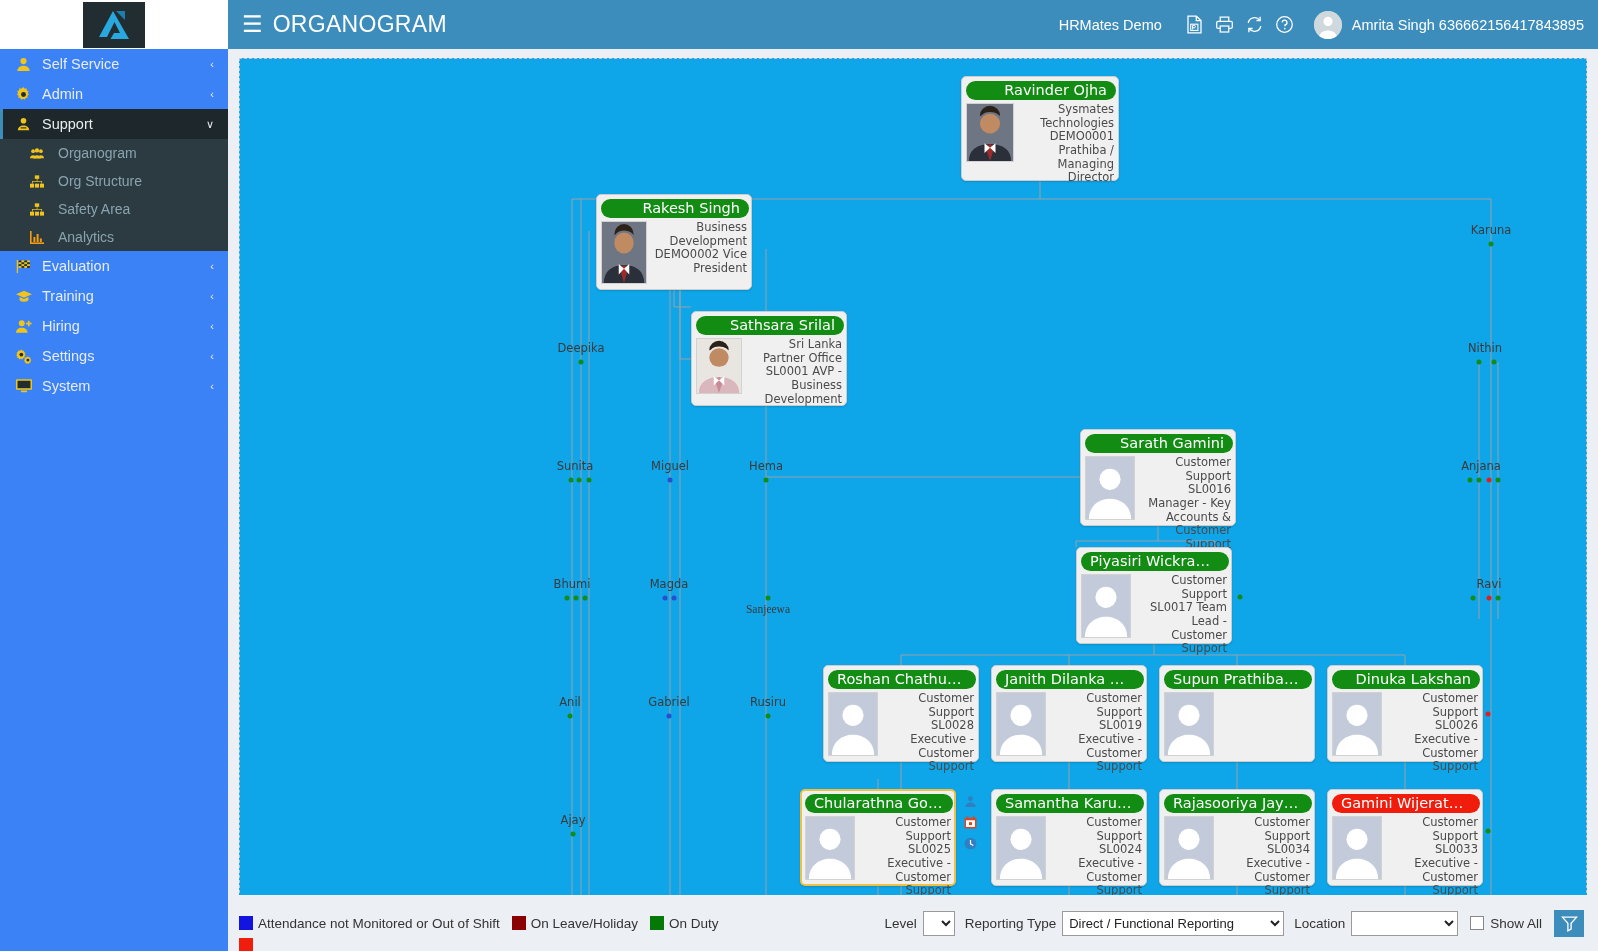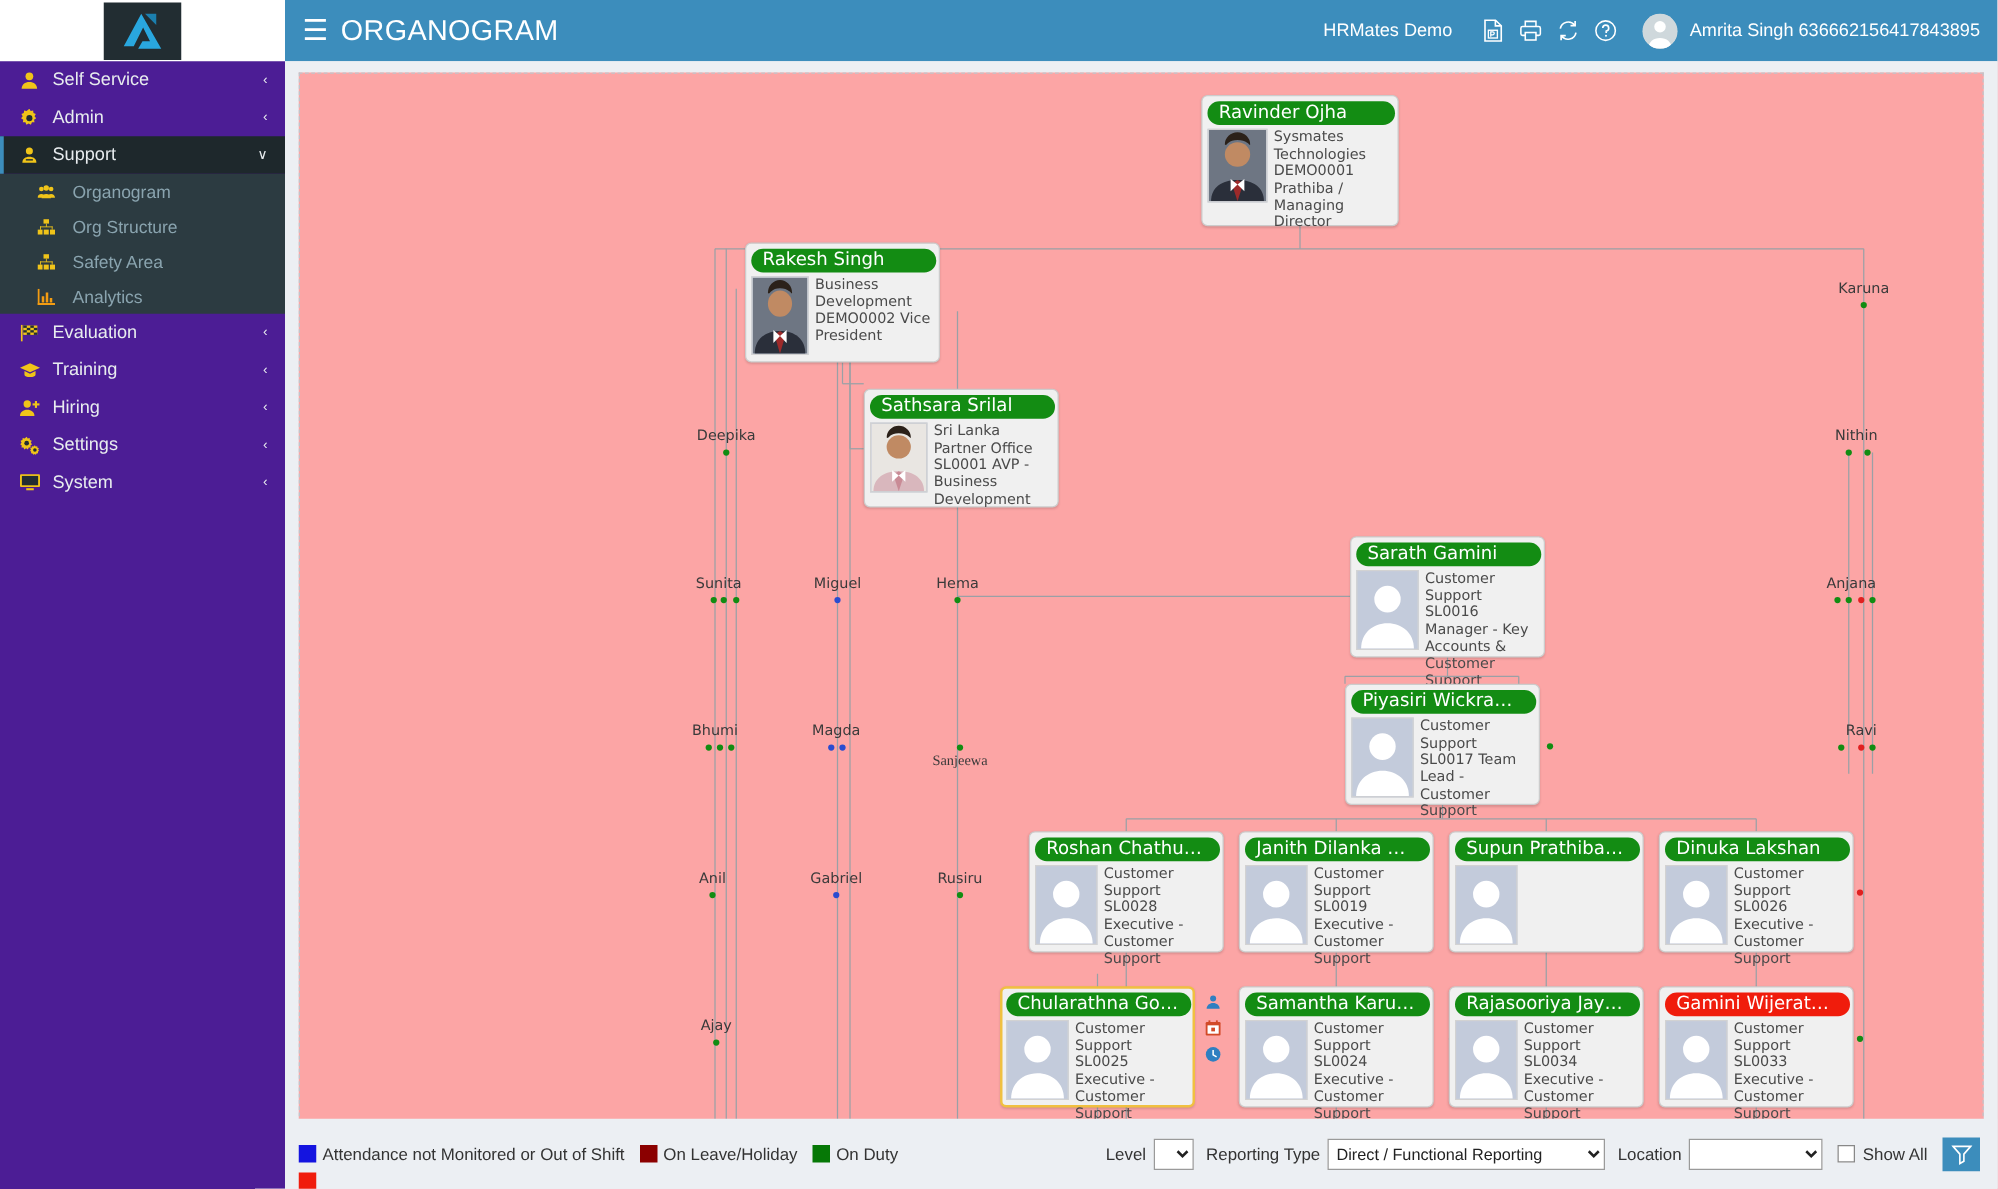--- a/index.html
+++ b/index.html
@@ -12,21 +12,21 @@
     background: #eceff3;
   }
 
   
   #app { position: relative; width: 1598px; height: 951px; }
 
   
   #sidebar {
     position: absolute; left: 0; top: 0;
     width: 228px; height: 951px;
-    background: #4c1d95;
+    background: #3b82f6;
   }
   #logo-bar {
     height: 49px; background: #ffffff;
     display: flex; align-items: center; justify-content: center;
   }
   #logo-box {
     width: 62px; height: 46px; background: #222d32;
     display: flex; align-items: center; justify-content: center;
   }
   #logo-box svg { display: block; }
@@ -102,23 +102,24 @@
   
   #content {
     position: absolute; left: 228px; top: 49px;
     width: 1370px; height: 902px;
     background: #eceff3;
     padding: 9px 11px 0 11px;
   }
   #chart-canvas {
     position: relative;
     width: 1348px; height: 840px;
-    background: #fca5a5;
+    background: #0ea5e9;
     border: 1px dashed #bfc5cb;
     overflow: hidden;
+    text-align: right;
   }
 
   
   #connectors { position: absolute; left: 0; top: 0; width: 100%; height: 100%; }
 
   
   .node {
     position: absolute;
     background: #f0f0f0;
     border: 1px solid #cccccc;

